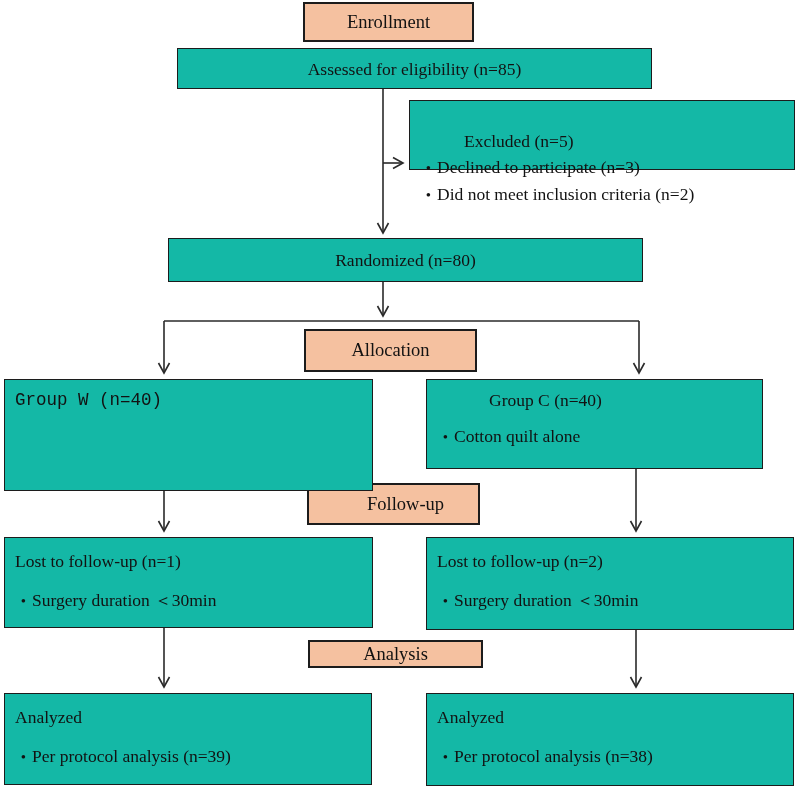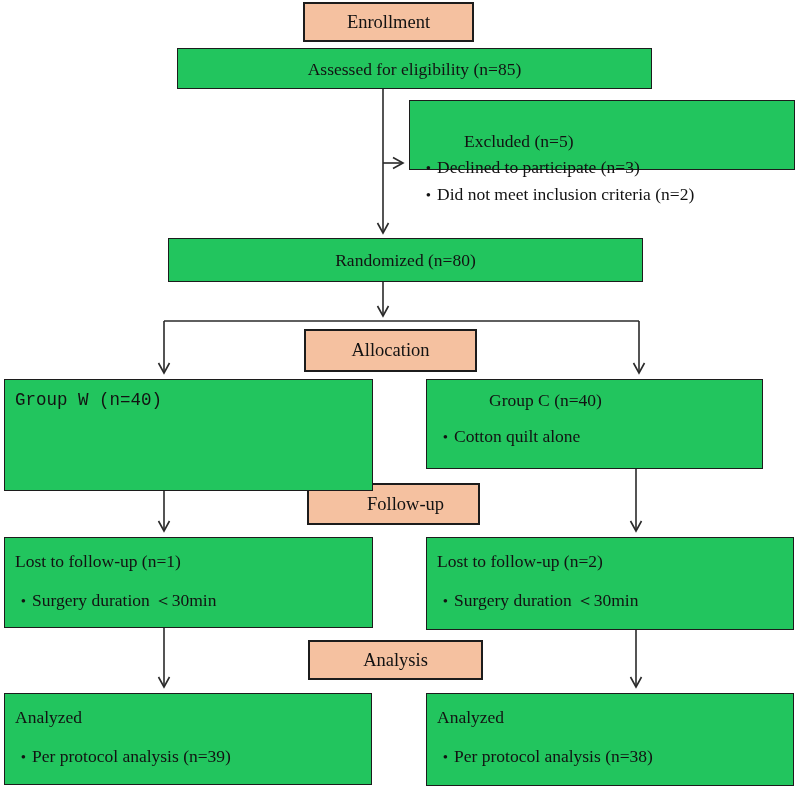--- a/index.html
+++ b/index.html
@@ -16,21 +16,21 @@
     overflow: hidden;
   }
   svg.connectors {
     position: absolute;
     left: 0; top: 0;
     width: 798px; height: 790px;
     z-index: 1;
   }
   .box {
     position: absolute;
-    background: #22c55e;
+    background: #14b8a6;
     border: 1.8px solid #1c1c1c;
     font-size: 17.5px;
     line-height: 26px;
     z-index: 2;
   }
   .phase {
     position: absolute;
     background: #F5C1A0;
     border: 2px solid #1c1c1c;
     display: flex;
@@ -56,21 +56,21 @@
   #enrollment { left: 303px; top: 2px;  width: 171px; height: 40px; }
   #assessed   { left: 177px; top: 48px; width: 475px; height: 41px; }
   #excluded   { left: 409px; top: 100px; width: 386px; height: 70px; padding-top: 27px; }
   #randomized { left: 168px; top: 238px; width: 475px; height: 44px; text-align: center; }
   #allocation { left: 304px; top: 329px; width: 173px; height: 43px; }
   #group-w    { left: 4px;   top: 379px; width: 369px; height: 112px; font-family: Liberation Mono, monospace; }
   #group-c    { left: 426px; top: 379px; width: 337px; height: 90px; }
   #followup   { left: 307px; top: 483px; width: 173px; height: 42px; padding-left: 24px; }
   #lost-w     { left: 4px;   top: 537px; width: 369px; height: 91px; padding-top: 10px; }
   #lost-c     { left: 426px; top: 537px; width: 368px; height: 93px; padding-top: 10px; }
-  #analysis   { left: 308px; top: 640px; width: 175px; height: 40px; }
+  #analysis   { left: 308px; top: 640px; width: 175px; height: 28px; }
   #analyzed-w { left: 4px;   top: 693px; width: 368px; height: 92px; padding-top: 10px; }
   #analyzed-c { left: 426px; top: 693px; width: 368px; height: 93px; padding-top: 10px; }
 </style>
 </head>
 <body>
 
 <div class="canvas">
 
   <svg class="connectors" viewBox="0 0 798 790" xmlns="http://www.w3.org/2000/svg">
     <defs>

